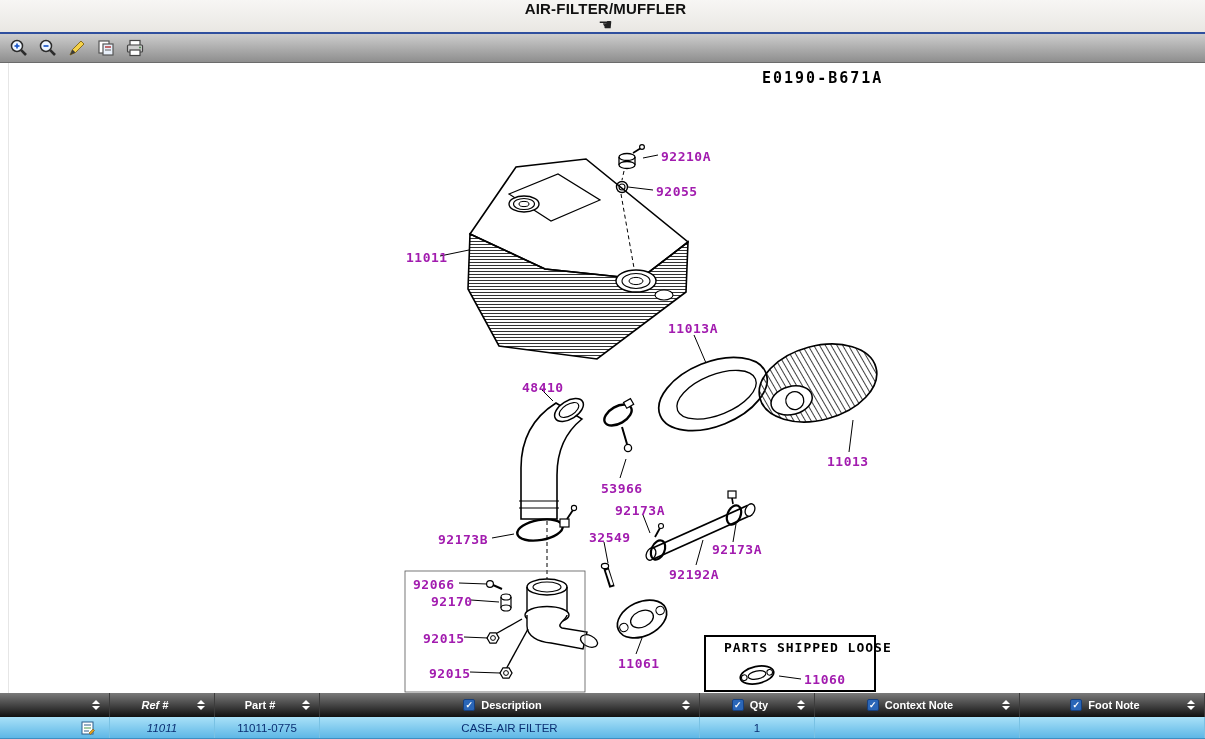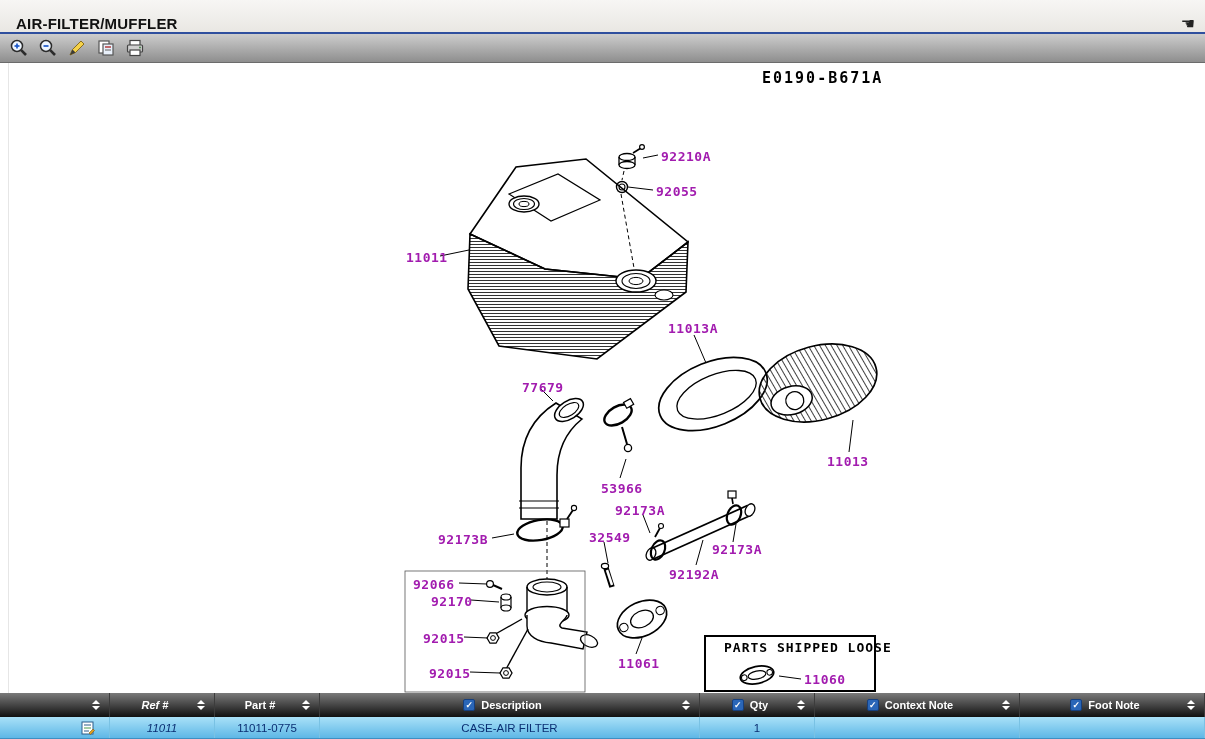--- a/index.html
+++ b/index.html
@@ -2,22 +2,23 @@
 <html><head>
 <meta charset="utf-8">
 <style>
   * { box-sizing: border-box; margin: 0; padding: 0; }
   html,body { width:1205px; height:739px; overflow:hidden; font-family:"Liberation Sans", sans-serif; background:#fff; }
 
   
   .titlebar{
     height:34px; background:linear-gradient(#f7f6f4,#e9e7e3);
     border-bottom:2px solid #2f4f9e;
-    display:flex; align-items:flex-end; justify-content:space-between;
+    display:flex; align-items:center; justify-content:space-between;
     padding:0 10px 0 16px;
+    flex-direction:column;
   }
   .titlebar .title{ font-size:15px; font-weight:bold; color:#111; letter-spacing:0.2px; }
   .hand{ font-size:16px; color:#222; cursor:pointer; line-height:1; }
 
   
   .toolbar{
     height:29px; background:linear-gradient(#cdcdcd,#8e8e8e);
     border-bottom:1px solid #6b6b6b;
     display:flex; align-items:center; gap:7px; padding:0 0 0 8px;
   }
@@ -293,21 +294,21 @@
       <line x1="779" y1="613" x2="801" y2="616"></line>
     </g>
   </svg>
 
   <div class="dcode">E0190-B671A</div>
 
   <div class="plabel" style="left:661px;top:86px">92210A</div>
   <div class="plabel" style="left:656px;top:121px">92055</div>
   <div class="plabel" style="left:406px;top:187px">11011</div>
   <div class="plabel" style="left:668px;top:258px">11013A</div>
-  <div class="plabel" style="left:522px;top:317px">77679</div>
+  <div class="plabel" style="left:522px;top:317px">48410</div>
   <div class="plabel" style="left:827px;top:391px">11013</div>
   <div class="plabel" style="left:601px;top:418px">53966</div>
   <div class="plabel" style="left:615px;top:440px">92173A</div>
   <div class="plabel" style="left:438px;top:469px">92173B</div>
   <div class="plabel" style="left:589px;top:467px">32549</div>
   <div class="plabel" style="left:712px;top:479px">92173A</div>
   <div class="plabel" style="left:669px;top:504px">92192A</div>
   <div class="plabel" style="left:413px;top:514px">92066</div>
   <div class="plabel" style="left:431px;top:531px">92170</div>
   <div class="plabel" style="left:423px;top:568px">92015</div>

